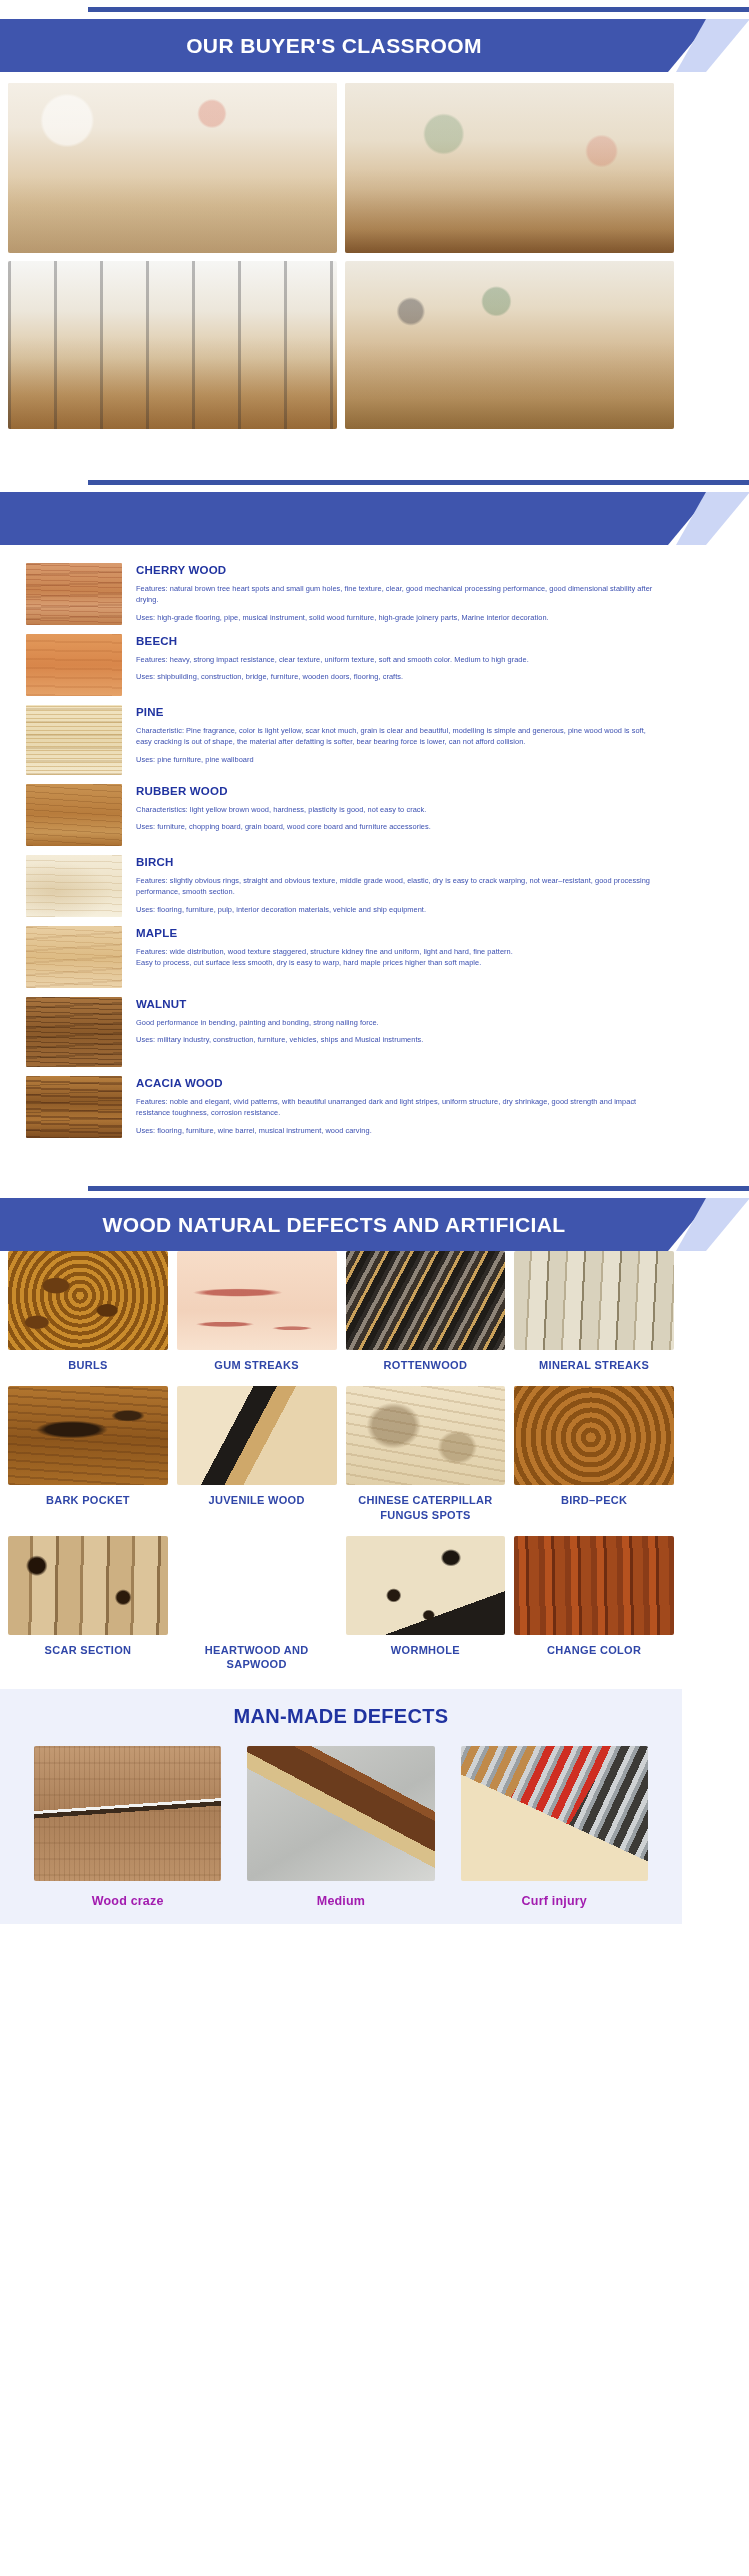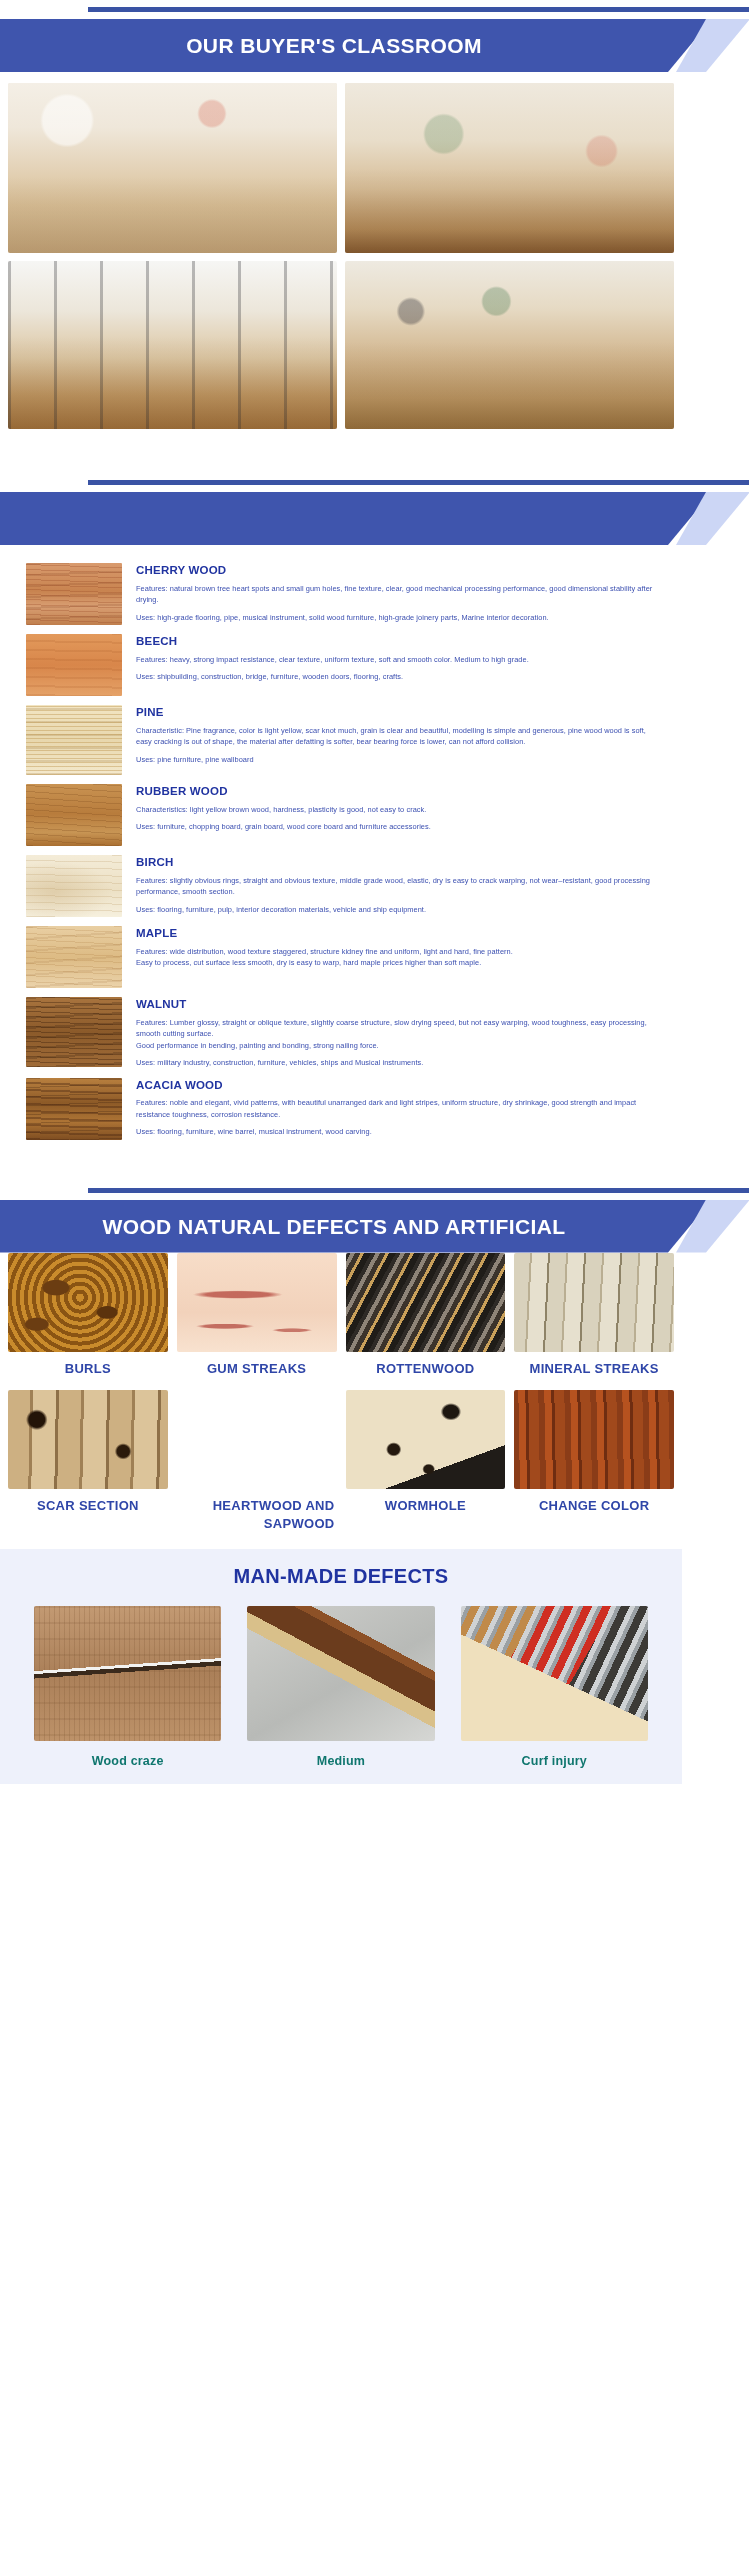--- a/index.html
+++ b/index.html
@@ -111,22 +111,22 @@
     repeating-linear-gradient(2deg,rgba(70,35,15,.38) 0 2px,rgba(255,255,255,0) 2px 7px),
     repeating-linear-gradient(178deg,rgba(50,25,10,.25) 0 1px,rgba(255,255,255,0) 1px 9px),
     linear-gradient(180deg,#b9803f,#8d5a27 40%,#ad7435 70%,#7e4d21);}
 
   
   .defects{padding:0 8px;}
   .def-row{display:flex;gap:9px;margin-bottom:4px;}
   .def-cell{flex:1;display:flex;flex-direction:column;align-items:center;}
   .def-img{width:100%;height:99px;border-radius:2px;overflow:hidden;position:relative;}
   .def-cap{
-    color:#2f46a8;font-size:13px;font-weight:bold;letter-spacing:0.3px;
-    text-align:right;padding:8px 2px 9px 2px;line-height:1.35;
+    color:#2f46a8;font-size:11px;font-weight:bold;letter-spacing:0.3px;
+    text-align:center;padding:8px 2px 9px 2px;line-height:1.35;
   }
 
   .d-burls{background:
     radial-gradient(ellipse at 30% 35%,#6b3d12 0 8%,rgba(0,0,0,0) 9%),
     radial-gradient(ellipse at 62% 60%,#5c330d 0 7%,rgba(0,0,0,0) 8%),
     radial-gradient(ellipse at 18% 72%,#6b3d12 0 6%,rgba(0,0,0,0) 7%),
     repeating-radial-gradient(circle at 45% 45%,#c98b2c 0 4px,#8a5413 4px 8px),
     linear-gradient(180deg,#c1861f,#8d5512);}
   .d-gum{background:
     radial-gradient(ellipse 40% 6% at 38% 42%,rgba(180,70,60,.75) 0 50%,rgba(0,0,0,0) 70%),
@@ -178,21 +178,21 @@
   
   .manmade{background:#eef1fb;padding:16px 8px 10px 8px;margin-top:8px;}
   .mm-title{
     text-align:center;color:#2033a0;font-size:20px;font-weight:bold;
     letter-spacing:0.3px;padding-bottom:18px;
   }
   .mm-row{display:flex;gap:26px;justify-content:center;padding:0 26px;}
   .mm-cell{flex:1;display:flex;flex-direction:column;align-items:center;}
   .mm-img{width:100%;height:135px;border-radius:2px;overflow:hidden;position:relative;}
   .mm-cap{
-    color:#0f766e;font-size:12.5px;font-weight:bold;letter-spacing:0.2px;
+    color:#a21caf;font-size:12.5px;font-weight:bold;letter-spacing:0.2px;
     text-align:center;padding:13px 0 6px 0;
   }
   .m-craze{background:
     linear-gradient(176deg,rgba(0,0,0,0) 0 44%,#f2f2f0 44% 46%,#3a2a1c 46% 49%,rgba(0,0,0,0) 49%),
     repeating-linear-gradient(90deg,rgba(120,80,45,.22) 0 1px,rgba(255,255,255,0) 1px 5px),
     repeating-linear-gradient(180deg,rgba(110,72,40,.14) 0 2px,rgba(255,255,255,0) 2px 16px),
     linear-gradient(180deg,#c39a73,#ab8059 50%,#bd9269);}
   .m-warp{background:
     linear-gradient(28deg,rgba(0,0,0,0) 0 48%,#d9c08a 48% 55%,#6b3c1d 55% 68%,#8d5127 68% 72%,rgba(0,0,0,0) 72%),
     linear-gradient(150deg,#cfd0cd,#b8bab7 55%,#d6d7d4);}
@@ -295,21 +295,20 @@
         <div class="plate-name">MAPLE</div>
         <div class="plate-line">Features: wide distribution, wood texture staggered, structure kidney fine and uniform, light and hard, fine pattern.</div>
         <div class="plate-line">Easy to process, cut surface less smooth, dry is easy to warp, hard maple prices higher than soft maple.</div>
       </div>
     </div>
 
     <div class="plate-row tall">
       <div class="swatch w-walnut"></div>
       <div class="plate-body">
         <div class="plate-name">WALNUT</div>
-        <div class="plate-line">Features: Lumber glossy, straight or oblique texture, slightly coarse structure, slow drying speed, but not easy warping, wood toughness, easy processing, smooth cutting surface.</div>
         <div class="plate-line">Good performance in bending, painting and bonding, strong nailing force.</div>
         <div class="plate-line gap">Uses: military industry, construction, furniture, vehicles, ships and Musical instruments.</div>
       </div>
     </div>
 
     <div class="plate-row">
       <div class="swatch w-acacia"></div>
       <div class="plate-body">
         <div class="plate-name">ACACIA WOOD</div>
         <div class="plate-line">Features: noble and elegant, vivid patterns, with beautiful unarranged dark and light stripes, uniform structure, dry shrinkage, good strength and impact resistance toughness, corrosion resistance.</div>
@@ -340,20 +339,38 @@
       <div class="def-cell">
         <div class="def-img d-rotten"></div>
         <div class="def-cap">ROTTENWOOD</div>
       </div>
       <div class="def-cell">
         <div class="def-img d-mineral"></div>
         <div class="def-cap">MINERAL STREAKS</div>
       </div>
     </div>
 
+    <div class="def-row">
+      <div class="def-cell">
+        <div class="def-img d-bark"></div>
+        <div class="def-cap">BARK POCKET</div>
+      </div>
+      <div class="def-cell">
+        <div class="def-img d-juvenile"></div>
+        <div class="def-cap">JUVENILE WOOD</div>
+      </div>
+      <div class="def-cell">
+        <div class="def-img d-caterpillar"></div>
+        <div class="def-cap">CHINESE CATERPILLAR FUNGUS SPOTS</div>
+      </div>
+      <div class="def-cell">
+        <div class="def-img d-birdpeck"></div>
+        <div class="def-cap">BIRD–PECK</div>
+      </div>
+    </div>
 
     <div class="def-row">
       <div class="def-cell">
         <div class="def-img d-scar"></div>
         <div class="def-cap">SCAR SECTION</div>
       </div>
       <div class="def-cell">
         <div class="def-img d-heart"></div>
         <div class="def-cap">HEARTWOOD AND SAPWOOD</div>
       </div>

